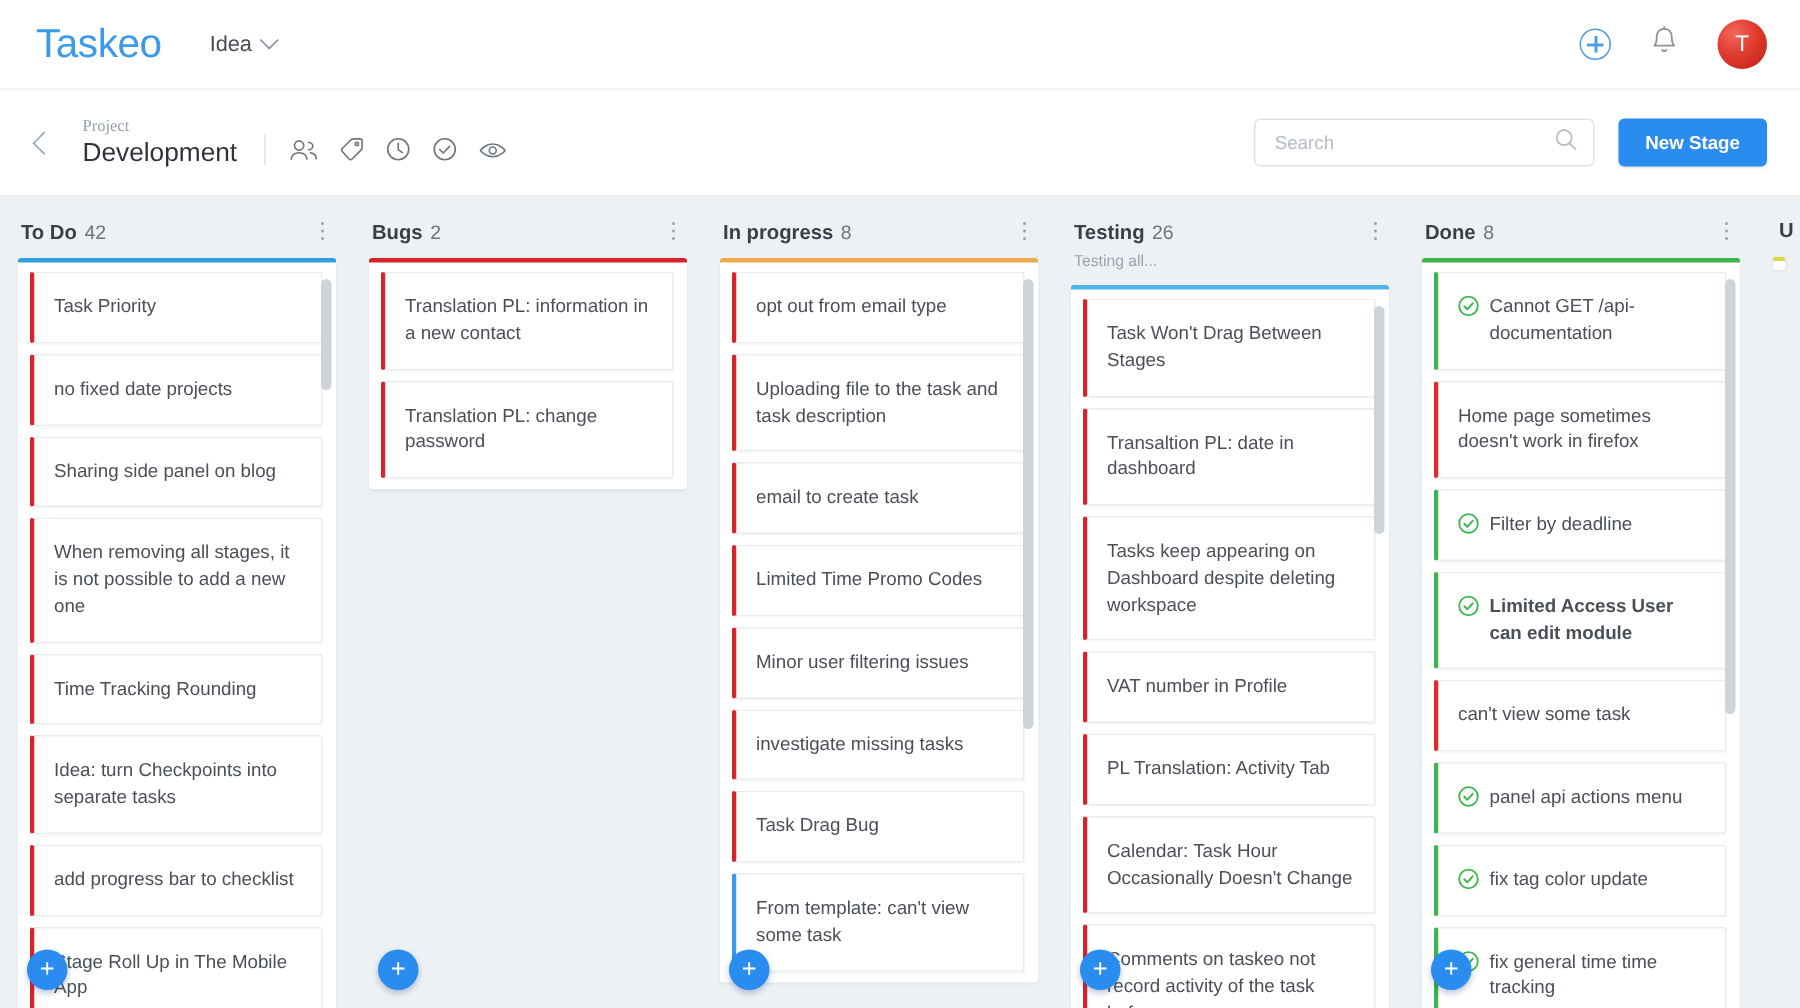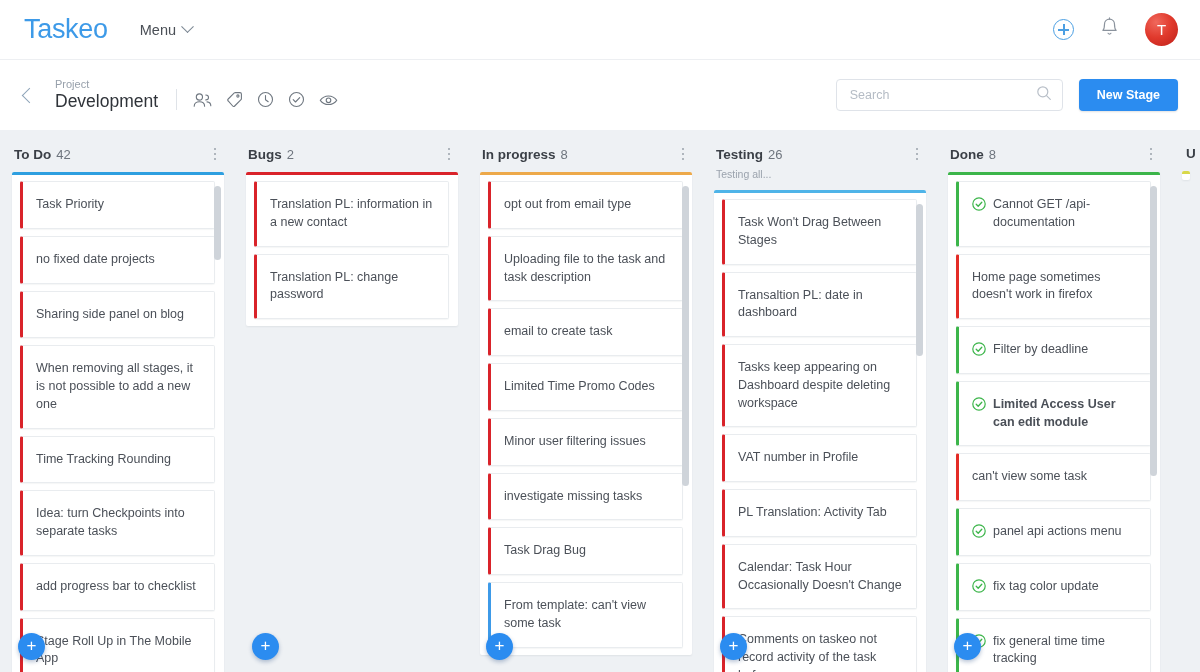--- a/index.html
+++ b/index.html
@@ -86,21 +86,21 @@
   }
   .back-arrow {
     width: 11px; height: 11px;
     border-left: 1.7px solid #8ea4b8;
     border-bottom: 1.7px solid #8ea4b8;
     transform: rotate(45deg);
     margin-right: 20px;
     cursor: pointer;
   }
   .proj-text { line-height: 1.12; }
-  .proj-kicker { font-size: 11px; color: #97a0ab; }
+  .proj-kicker { font-size: 11px; color: #97a0ab; font-family: Liberation Serif, serif; }
   .proj-name { font-size: 17.5px; color: #2f3339; margin-top: 2px; }
 
   .proj-divider {
     width: 1px; height: 21px;
     background: #dfe3e8;
     margin: 0 16px 0 18px;
     align-self: center;
     margin-top: 9px;
   }
   .proj-icons {
@@ -260,21 +260,21 @@
   }
   .edge-col .col-head { padding-left: 4px; }
 </style>
 </head>
 <body>
 
 <div class="topbar">
   <div class="brand">Taskeo</div>
 
   <div class="menu-wrap">
-    <span class="menu-label">Menu</span>
+    <span class="menu-label">Idea</span>
     <span class="chev"></span>
   </div>
 
   <div class="topbar-right">
     <div class="icon-circle-plus"></div>
     <span>
       <svg width="19" height="21" viewBox="0 0 19 21" fill="none">
         <path d="M9.5 2.2c-2.9 0-5 2.2-5 5.1 0 4.6-1.6 6.1-1.6 6.1h13.2s-1.6-1.5-1.6-6.1c0-2.9-2.1-5.1-5-5.1z" stroke="#8b939d" stroke-width="1.2" stroke-linejoin="round"></path>
         <path d="M8.1 16.3c.3.5.8.8 1.4.8s1.1-.3 1.4-.8" stroke="#8b939d" stroke-width="1.2" stroke-linecap="round"></path>
         <path d="M9.5 2.2V0.9" stroke="#8b939d" stroke-width="1.2" stroke-linecap="round"></path>

